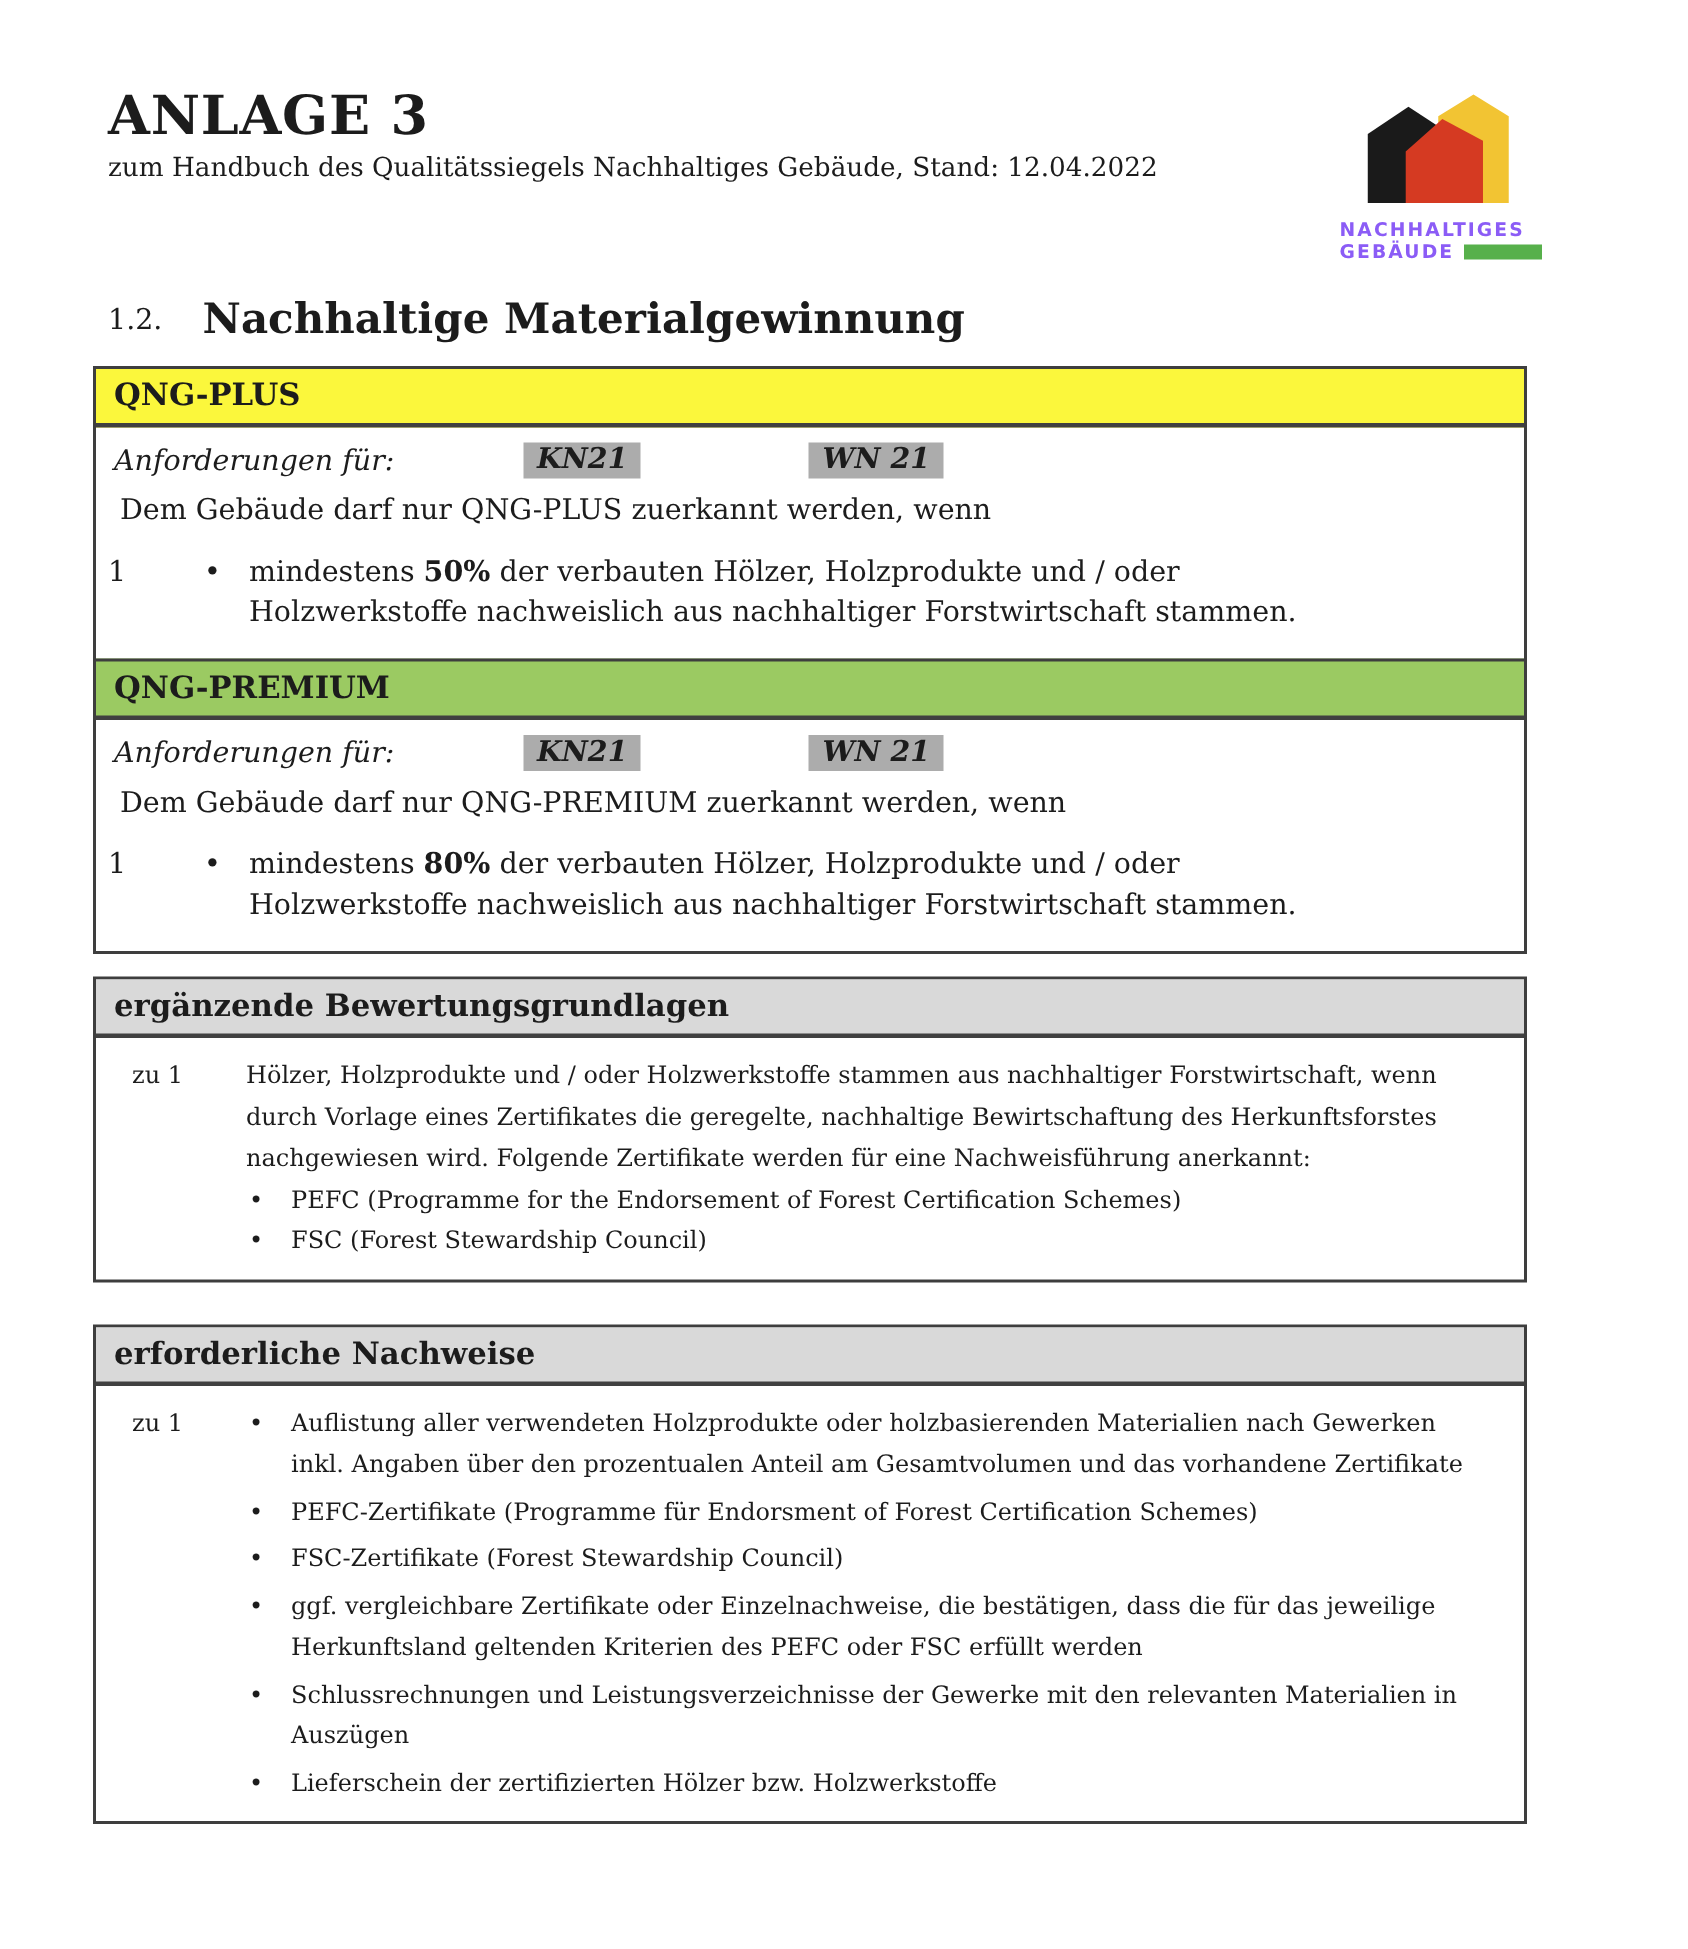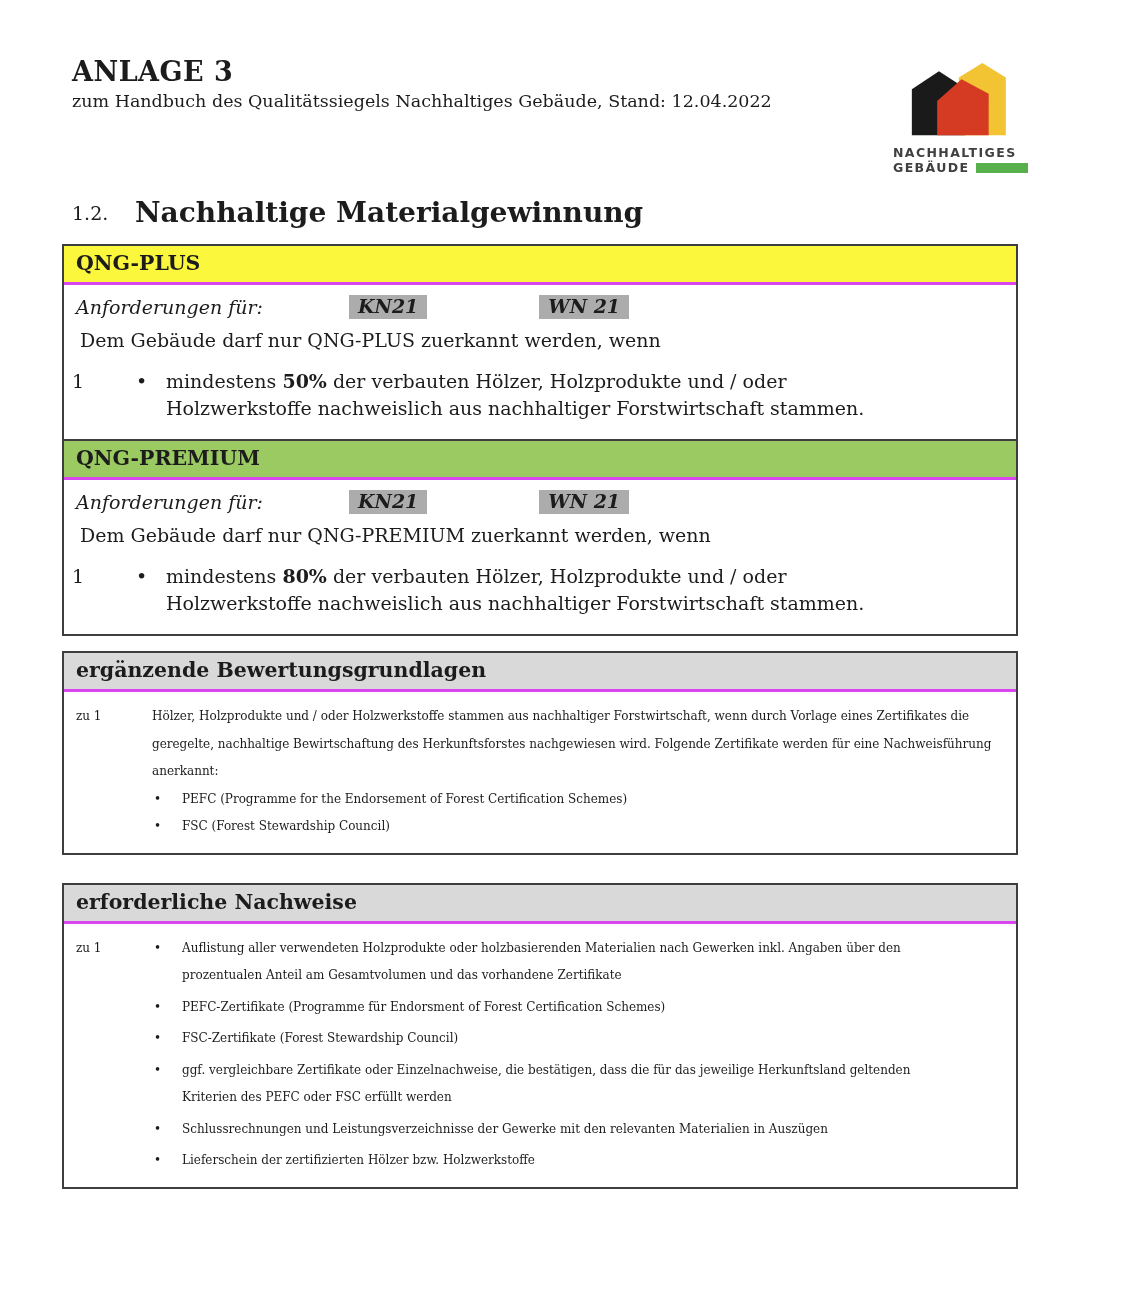--- a/index.html
+++ b/index.html
@@ -6,52 +6,52 @@
   .page{
     position:relative;
     width:1125px;height:1299px;
     background:#ffffff;
     font-family:"DejaVu Serif","Liberation Serif",serif;
     color:#1c1c1c;
     overflow:hidden;
   }
   
   .doc-header{position:absolute;top:56px;left:72px;}
-  .doc-title{margin:0;font-size:27px;font-weight:bold;letter-spacing:.5px;}
+  .doc-title{margin:0;font-size:36px;font-weight:bold;letter-spacing:.5px;}
   .doc-subtitle{margin:4px 0 0 0;font-size:17.5px;}
   
   .logo{position:absolute;top:60px;left:893px;width:138px;text-align:left;}
   .logo svg{display:block;margin-left:8px;}
   .logo-text{margin-top:3px;font-family:"DejaVu Sans","Liberation Sans",sans-serif;
-    font-weight:bold;color:#404040;font-size:12.5px;letter-spacing:1.4px;line-height:15px;}
+    font-weight:bold;color:#8b5cf6;font-size:12.5px;letter-spacing:1.4px;line-height:15px;}
   .logo-line2{display:flex;align-items:center;}
   .green-bar{display:inline-block;width:52px;height:10px;background:#57b04b;margin-left:7px;}
   
   .content{position:absolute;top:196px;left:62px;width:956px;}
   .section-heading{display:flex;align-items:center;margin:0 0 15px 10px;}
   .sec-num{font-size:19px;width:63px;flex:0 0 63px;}
   .sec-title{margin:0;font-size:28px;font-weight:bold;}
   
   .box{border:2px solid #3e3e3e;background:#fff;}
   .box + .box{margin-top:28px;}
-  .hd{font-weight:bold;font-size:20.5px;padding:5px 12px 7px;border-bottom:3px solid #d946ef;}
+  .hd{font-weight:bold;font-size:20.5px;padding:5px 12px 7px;border-bottom:3px solid #404040;}
   .hd-plus{background:#fbf73c;}
   .hd-premium{background:#9bca62;border-top:2px solid #3e3e3e;}
   .hd-gray{background:#d9d9d9;}
   .req-row{display:flex;align-items:center;padding:10px 12px 2px;font-style:italic;font-size:19px;}
   .req-label{flex:0 0 273px;}
   .tag{background:#acacac;font-weight:bold;padding:0 9px 2px;white-space:nowrap;}
   .tag-wn{margin-left:112px;}
   .intro{padding:6px 12px 2px 16px;font-size:19px;line-height:26px;}
   .item-row{display:flex;padding:13px 12px 17px 8px;font-size:19px;line-height:27px;}
   .item-num{flex:0 0 64px;}
   .item-bullet{flex:0 0 30px;}
   .item-text{width:758px;}
   
-  .zu-row{display:flex;padding:11px 12px 12px 0;font-size:12px;line-height:27.5px;}
+  .zu-row{display:flex;padding:11px 12px 12px 12px;font-size:16px;line-height:27.5px;}
   .zu-label{flex:0 0 88px;padding-left:12px;box-sizing:border-box;}
   .zu-content{width:845px;}
   .zu-content p{margin:0;}
   ul.blist{margin:0;padding:0;list-style:none;}
   ul.blist li{position:relative;padding-left:30px;}
   ul.blist li::before{content:"\2022";position:absolute;left:2px;}
   ul.nw{width:812px;}
   ul.nw li{margin-bottom:4px;}
   ul.nw li:last-child{margin-bottom:0;}
 </style>

